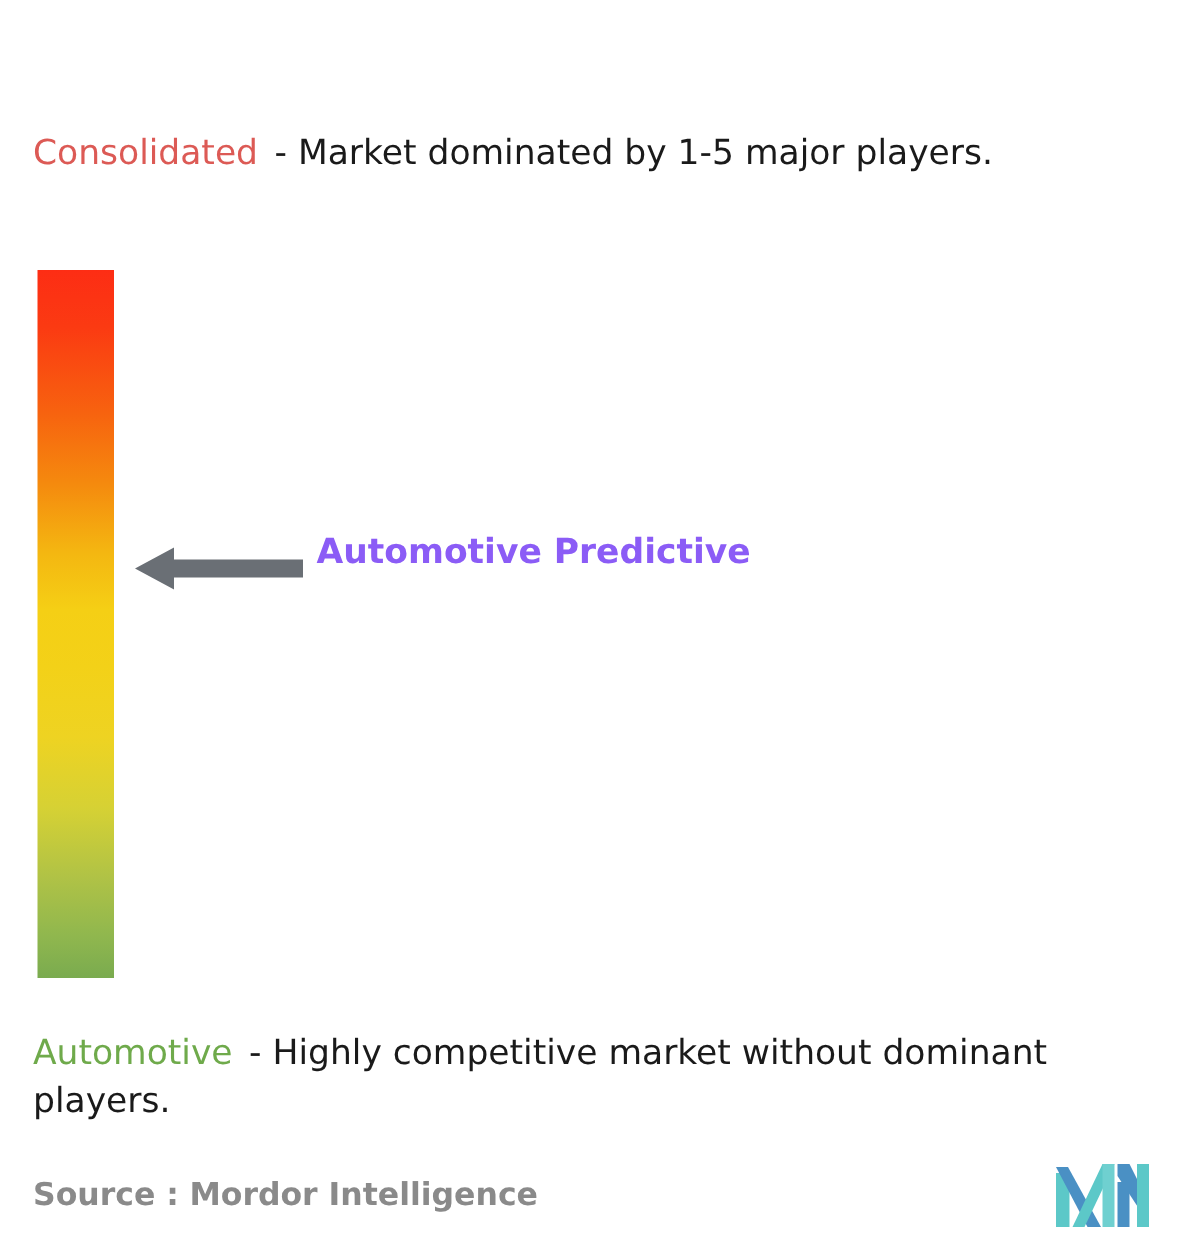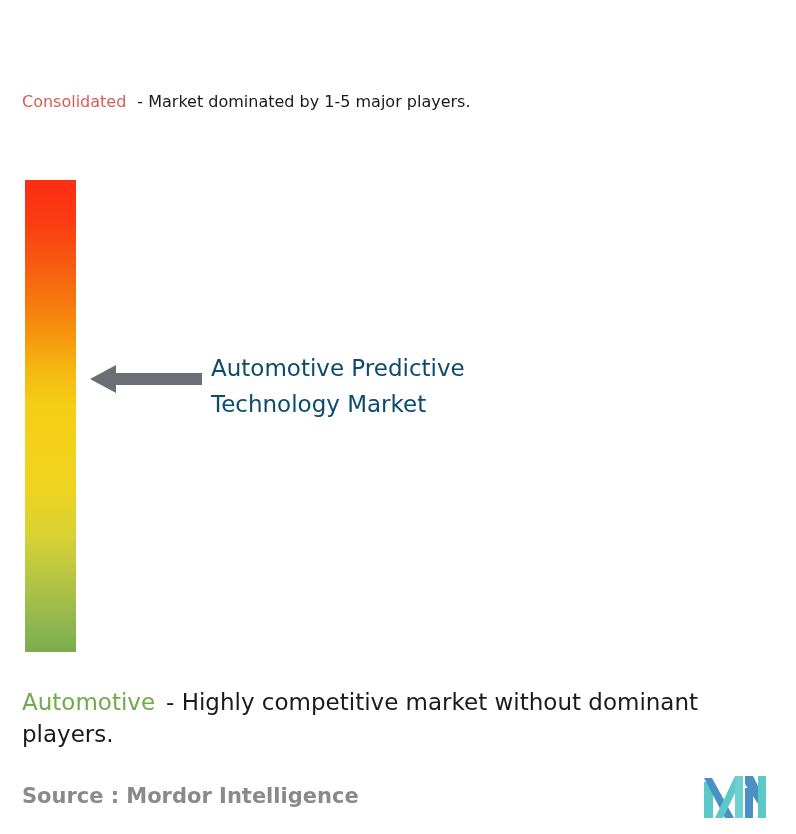--- a/index.html
+++ b/index.html
@@ -33,21 +33,21 @@
     letter-spacing: 0.1px;
     white-space: nowrap;
   }
 
   
   .legend-top {
     position: absolute;
     left: 22px;
     top: 86px;
     width: 750px;
-    font-size: 16px;
+    font-size: 23px;
     line-height: 32px;
     color: #1a1a1a;
     font-weight: 400;
   }
   .legend-bottom {
     position: absolute;
     left: 22px;
     top: 686px;
     width: 764px;
     font-size: 23px;
@@ -100,22 +100,22 @@
   }
 
   
   .callout-label {
     position: absolute;
     left: 211px;
     top: 350px;
     width: 400px;
     font-size: 23px;
     line-height: 36px;
-    color: #0c4a6e;
-    font-weight: 400;
+    color: #8b5cf6;
+    font-weight: 700;
   }
 
   
   .source {
     position: absolute;
     left: 22px;
     top: 781px;
     font-size: 21px;
     line-height: 30px;
     color: #8a8a8a;
@@ -148,21 +148,20 @@
   <div class="scale-bar"></div>
 
   <div class="pointer">
     <svg width="112" height="34" viewBox="0 0 112 34">
       <polygon points="0,17 26,3 26,11 112,11 112,23 26,23 26,31" fill="#6a6f75"></polygon>
     </svg>
   </div>
 
   <div class="callout-label">
     <div>Automotive Predictive</div>
-    <div>Technology Market</div>
   </div>
 
   <div class="legend-bottom">
     <span class="kw-fragmented">Automotive</span><span class="legend-sep"></span><span>- Highly competitive market without dominant players.</span>
   </div>
 
   <div class="source">
     <span>Source :</span><span class="src-sep"></span><span>Mordor Intelligence</span>
   </div>
 

